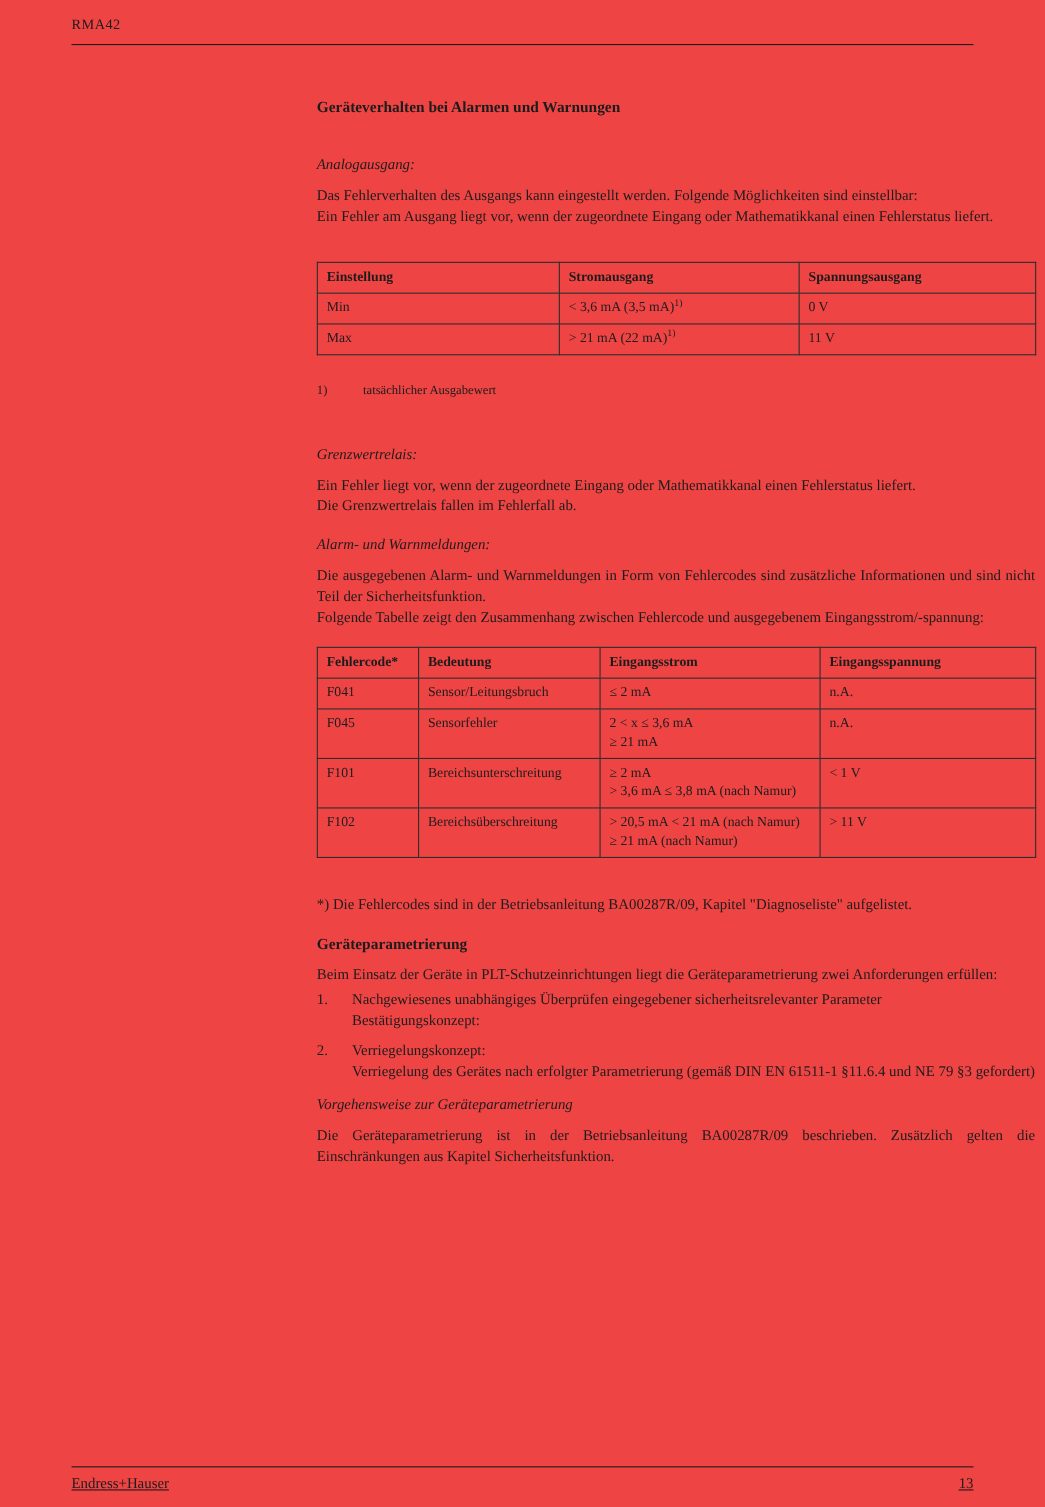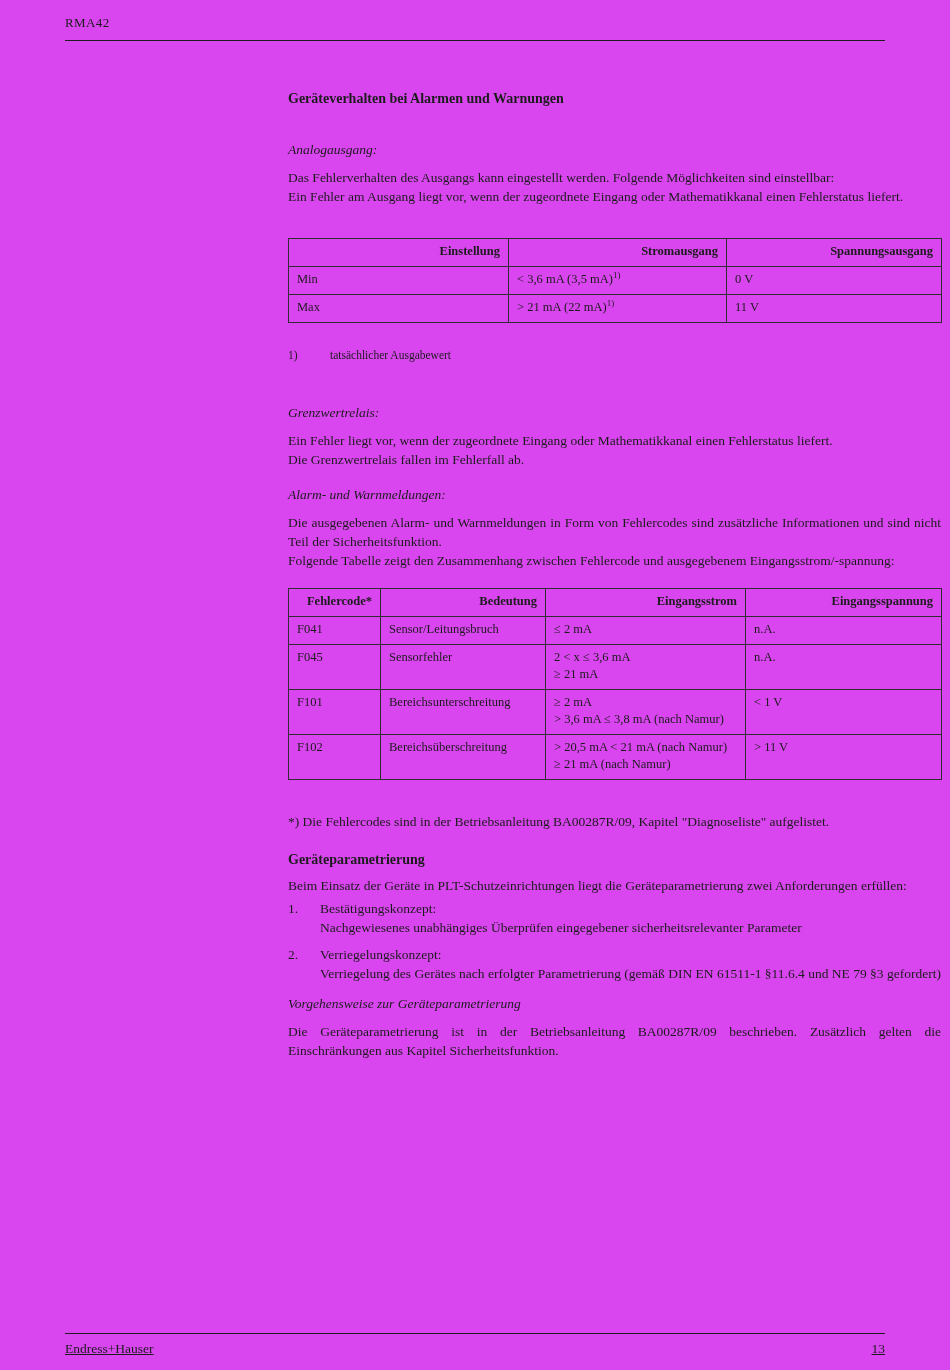--- a/index.html
+++ b/index.html
@@ -4,21 +4,21 @@
 <style>
   * { margin: 0; padding: 0; box-sizing: border-box; }
   html, body { background: #ffffff; }
   body {
     width: 950px; height: 1370px;
     position: relative; overflow: hidden;
     font-family: "Liberation Serif", serif;
     color: #1c1c1c;
     -webkit-font-smoothing: antialiased;
   }
-  .page { position: relative; width: 950px; height: 1370px; background: #d946ef; }
+  .page { position: relative; width: 950px; height: 1370px; background: #ef4444; }
 
   
   .page-header {
     position: absolute; left: 65px; top: 0; width: 820px;
     padding-top: 13px; padding-bottom: 9px;
     border-bottom: 1px solid #1c1c1c;
   }
   .doc-title { font-size: 13px; letter-spacing: 0.4px; }
 
   
@@ -45,21 +45,21 @@
   
   table.tbl {
     border-collapse: collapse; table-layout: fixed; width: 653px;
     font-size: 12.5px; line-height: 17px;
   }
   table.tbl th, table.tbl td {
     border: 1px solid #2e2e2e;
     padding: 4px 8px 6px 8px;
     text-align: left; vertical-align: top;
   }
-  table.tbl th { font-weight: 700; text-align: right; }
+  table.tbl th { font-weight: 700; }
   #tbl1 { margin-top: 32px; }
   #tbl2 { margin-top: 18px; font-family: Liberation Serif, serif; }
   .preline { white-space: pre-line; }
   sup.fnref { font-size: 9px; line-height: 0; vertical-align: super; }
 
   .tbl-footnote { margin-top: 25px; font-size: 11.5px; line-height: 15px; }
   .fn-marker { display: inline-block; width: 42px; }
 
   #relay-label { margin-top: 40px; }
   #messages-label { margin-top: 16px; }
@@ -188,22 +188,22 @@
 
     <div class="star-footnote">*) Die Fehlercodes sind in der Betriebsanleitung BA00287R/09, Kapitel "Diagnoseliste" aufgelistet.</div>
 
     <div class="heading" id="param-heading">Geräteparametrierung</div>
     <div class="para" id="param-intro">Beim Einsatz der Geräte in PLT-Schutzeinrichtungen liegt die Geräteparametrierung zwei Anforderungen erfüllen:</div>
 
     <div class="num-list">
       <div class="list-item">
         <span class="list-num">1.</span>
         <div class="list-body">
+          <div>Nachgewiesenes unabhängiges Überprüfen eingegebener sicherheitsrelevanter Parameter</div>
           <div>Bestätigungskonzept:</div>
-          <div>Nachgewiesenes unabhängiges Überprüfen eingegebener sicherheitsrelevanter Parameter</div>
         </div>
       </div>
       <div class="list-item">
         <span class="list-num">2.</span>
         <div class="list-body">
           <div>Verriegelungskonzept:</div>
           <div>Verriegelung des Gerätes nach erfolgter Parametrierung (gemäß DIN EN 61511-1 §11.6.4 und NE 79 §3 gefordert)</div>
         </div>
       </div>
     </div>

